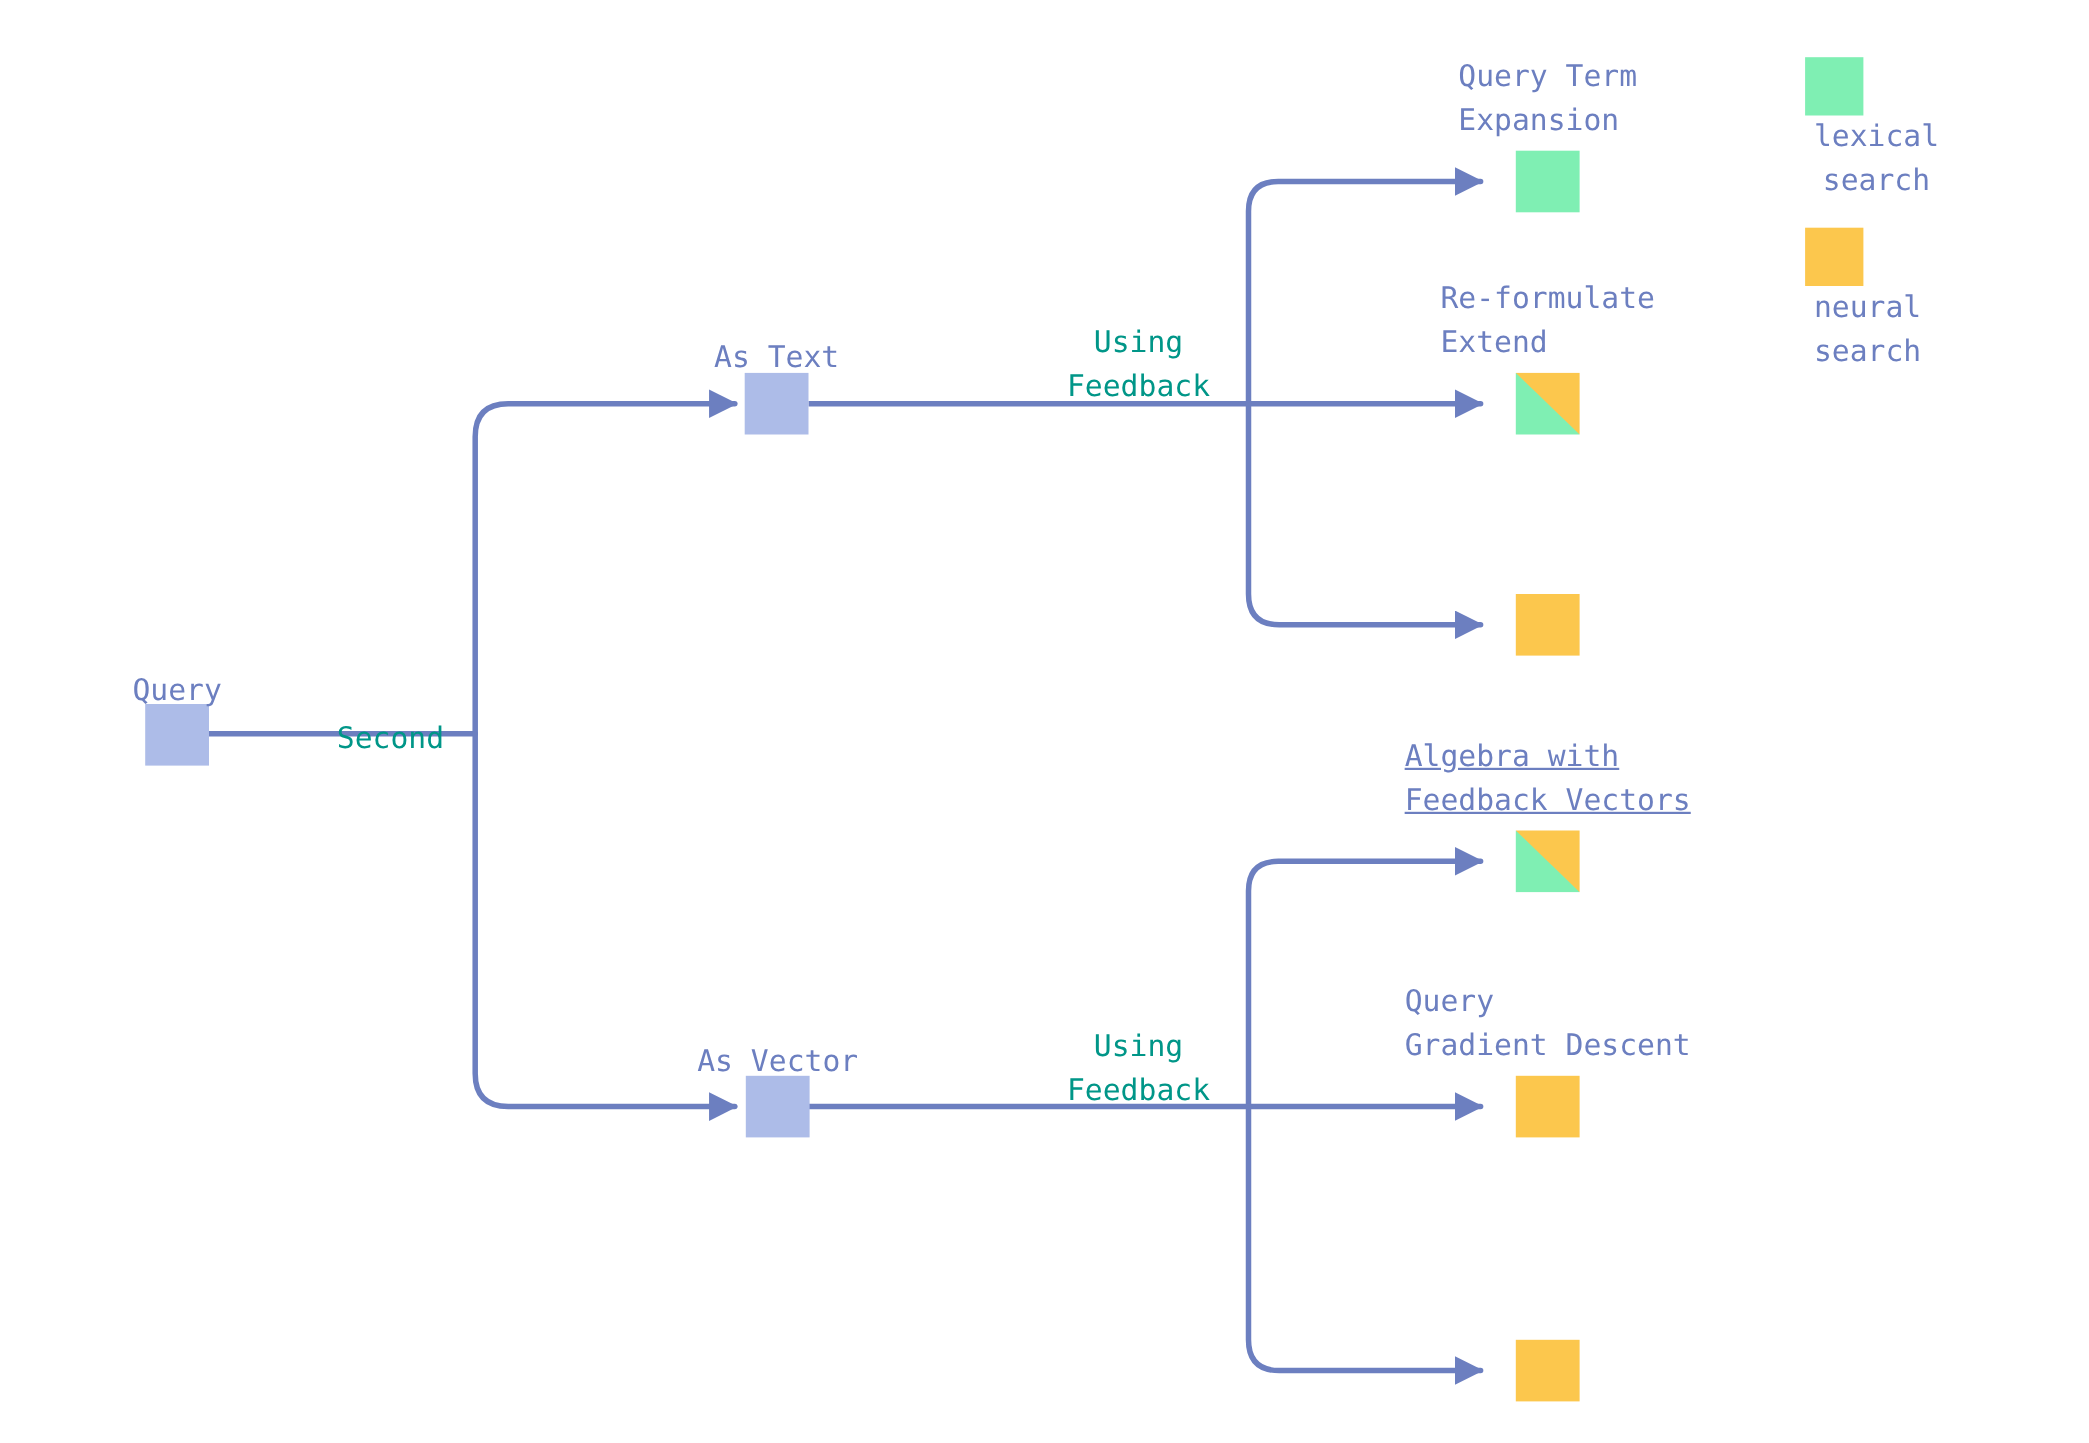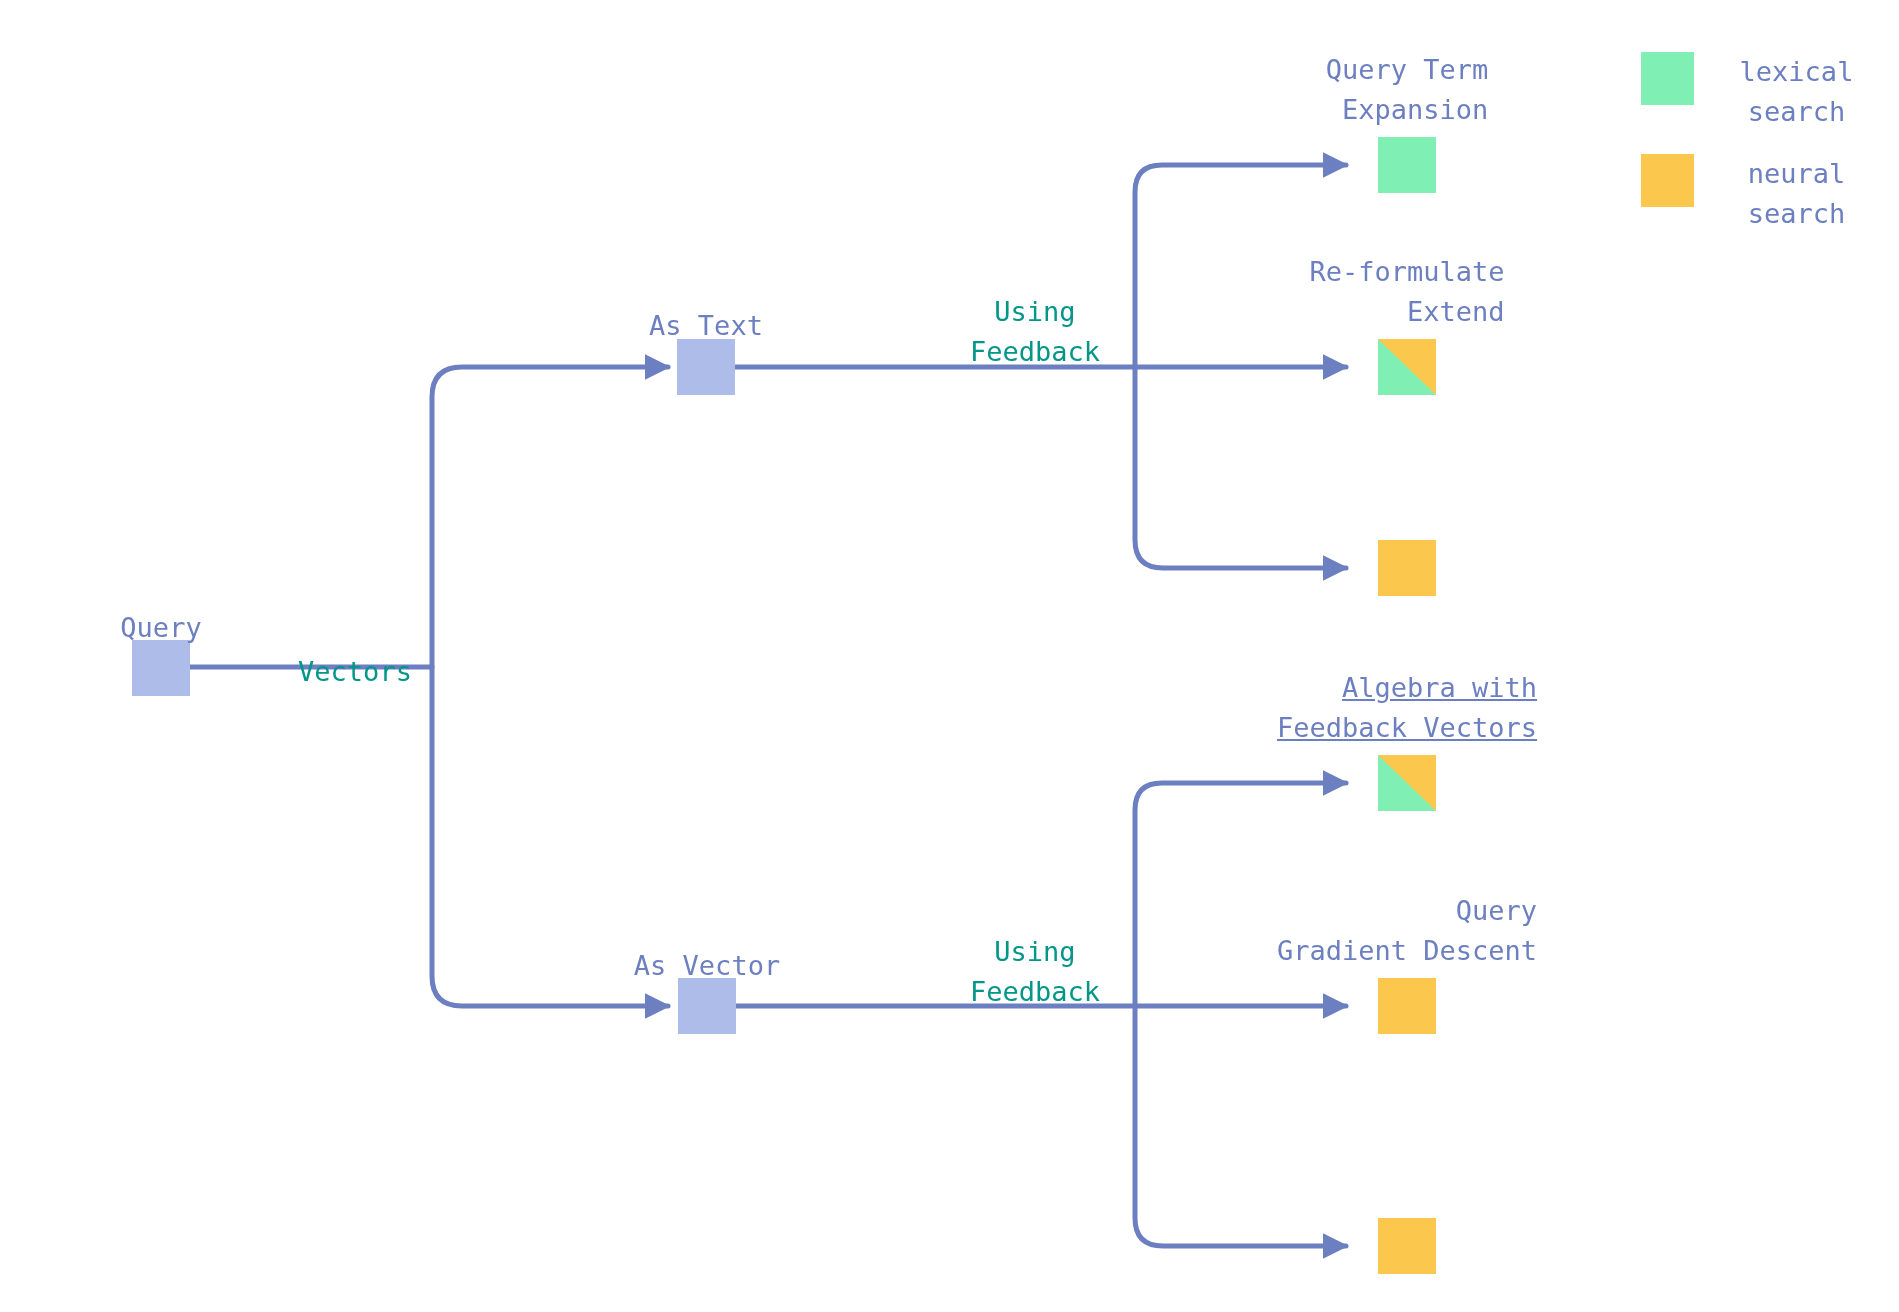--- a/index.html
+++ b/index.html
@@ -33,21 +33,21 @@
   .node-both  {
     background:
       linear-gradient(to bottom left, #fcc74d 0 49.5%, #7fefb3 50.5% 100%);
   }
   .node-label {
     position: absolute;
     color: #6c7fc0;
     font-size: 27px;
     line-height: 40px;
     letter-spacing: 0px;
-    text-align: right;
+    text-align: left;
     white-space: pre;
     transform: translateX(-50%);
   }
   .edge-label {
     position: absolute;
     color: #009688;
     font-size: 27px;
     line-height: 40px;
     text-align: center;
     white-space: pre;
@@ -56,20 +56,21 @@
   .legend {
     position: absolute;
     left: 1641px;
     top: 52px;
     width: 250px;
   }
   .legend-row {
     display: flex;
     align-items: flex-start;
     margin-bottom: 22px;
+    flex-direction: column;
   }
   .legend-swatch {
     width: 53px;
     height: 53px;
     flex: 0 0 53px;
   }
   .legend-swatch.lex { background: #7fefb3; }
   .legend-swatch.neu { background: #fcc74d; }
   .legend-text {
     color: #6c7fc0;
@@ -112,21 +113,21 @@
     <path fill="none" stroke="#6C7FC0" stroke-width="5" stroke-linecap="round" marker-end="url(#arrow)" d="M 1135 1006 L 1135 810 Q 1135 783 1162 783 L 1346 783"></path>
 
     <path fill="none" stroke="#6C7FC0" stroke-width="5" stroke-linecap="round" marker-end="url(#arrow)" d="M 1135 1006 L 1346 1006"></path>
 
     <path fill="none" stroke="#6C7FC0" stroke-width="5" stroke-linecap="round" marker-end="url(#arrow)" d="M 1135 1006 L 1135 1218 Q 1135 1246 1163 1246 L 1346 1246"></path>
   </svg>
 
   <div class="node node-query" style="left:132px; top:640px;"></div>
   <div class="node-label" style="left:161px; top:608px;">Query</div>
 
-  <div class="edge-label" style="left:355px; top:652px;">Vectors</div>
+  <div class="edge-label" style="left:355px; top:652px;">Second</div>
 
   <div class="node node-query" style="left:677px; top:339px;"></div>
   <div class="node-label" style="left:706px; top:306px;">As Text</div>
   <div class="edge-label" style="left:1035px; top:292px;">Using
 Feedback</div>
 
   <div class="node node-lex" style="left:1378px; top:137px;"></div>
   <div class="node-label" style="left:1407px; top:50px;">Query Term
 Expansion</div>
 

